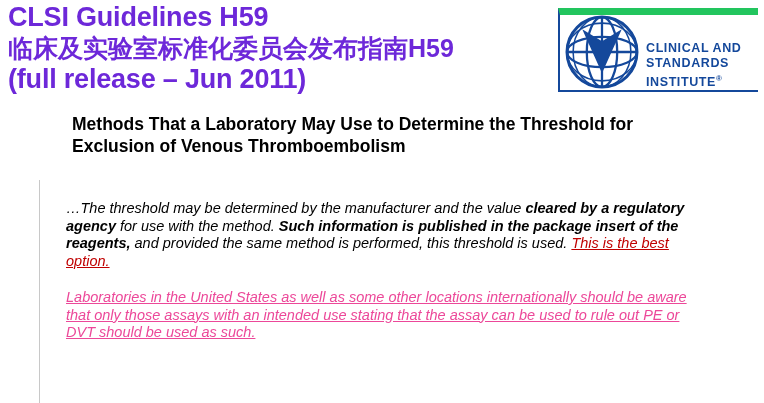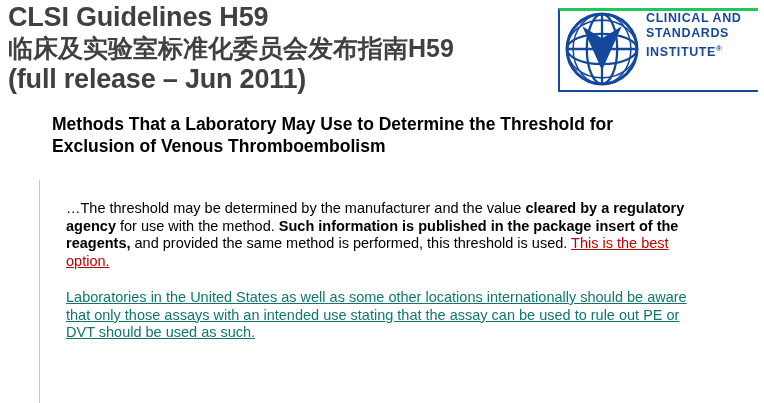--- a/index.html
+++ b/index.html
@@ -22,45 +22,45 @@
   }
 
   
   .title-block {
     position: absolute;
     left: 8px;
     top: 2px;
     width: 540px;
   }
   .title-line {
-    color: #404040;
+    color: #6d28d9;
     font-weight: bold;
     font-size: 27px;
     line-height: 31px;
     letter-spacing: -0.2px;
     white-space: nowrap;
   }
   .title-line.cjk {
     font-size: 25px;
     letter-spacing: 0px;
   }
 
   
   .logo {
     position: absolute;
     left: 558px;
     top: 8px;
     width: 200px;
     height: 84px;
     border-left: 2px solid #14489b;
-    border-top: 3px solid #22c55e;
+    border-top: 7px solid #22c55e;
     border-bottom: 2px solid #14489b;
     box-sizing: border-box;
     display: flex;
-    align-items: flex-start;
+    align-items: flex-end;
   }
   .logo-globe {
     width: 76px;
     height: 76px;
     flex: 0 0 76px;
     margin-left: 4px;
   }
   .logo-text {
     margin-left: 6px;
     color: #14489b;
@@ -73,41 +73,42 @@
     white-space: nowrap;
   }
   .reg {
     font-size: 8px;
     vertical-align: super;
   }
 
   
   .subtitle {
     position: absolute;
-    left: 52px;
+    left: 72px;
     top: 113px;
     width: 620px;
     color: #000000;
     font-weight: bold;
     font-size: 17.5px;
     line-height: 22px;
   }
 
   
   .para {
     position: absolute;
     left: 66px;
     width: 630px;
     color: #000000;
     font-size: 14.5px;
     line-height: 17.5px;
+    font-style: italic;
   }
   .para b { font-weight: bold; }
   .p1 { top: 200px; }
-  .p2 { top: 289px; color: #0f766e; text-decoration: underline; }
+  .p2 { top: 289px; color: #ec4899; text-decoration: underline; }
   .p3 { top: 368px; }
   .red-underline {
     color: #c00000;
     text-decoration: underline;
   }
 
   
   .left-rule {
     position: absolute;
     left: 39px;

